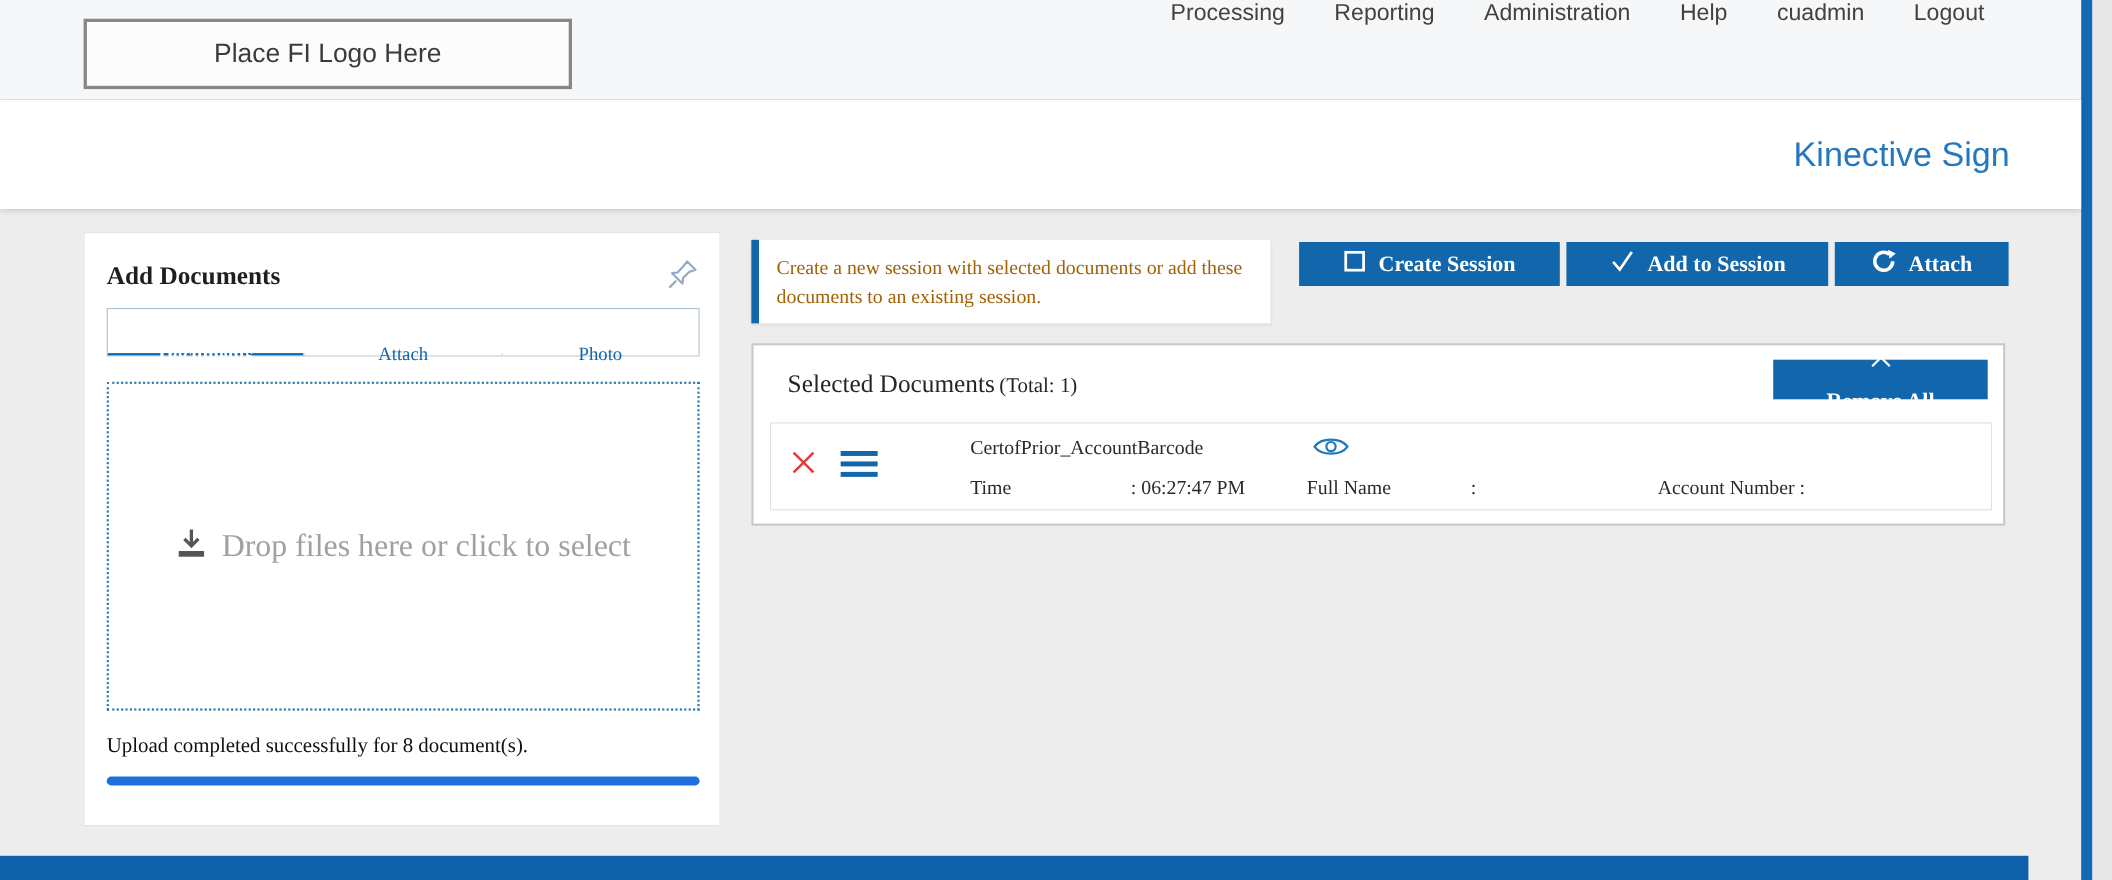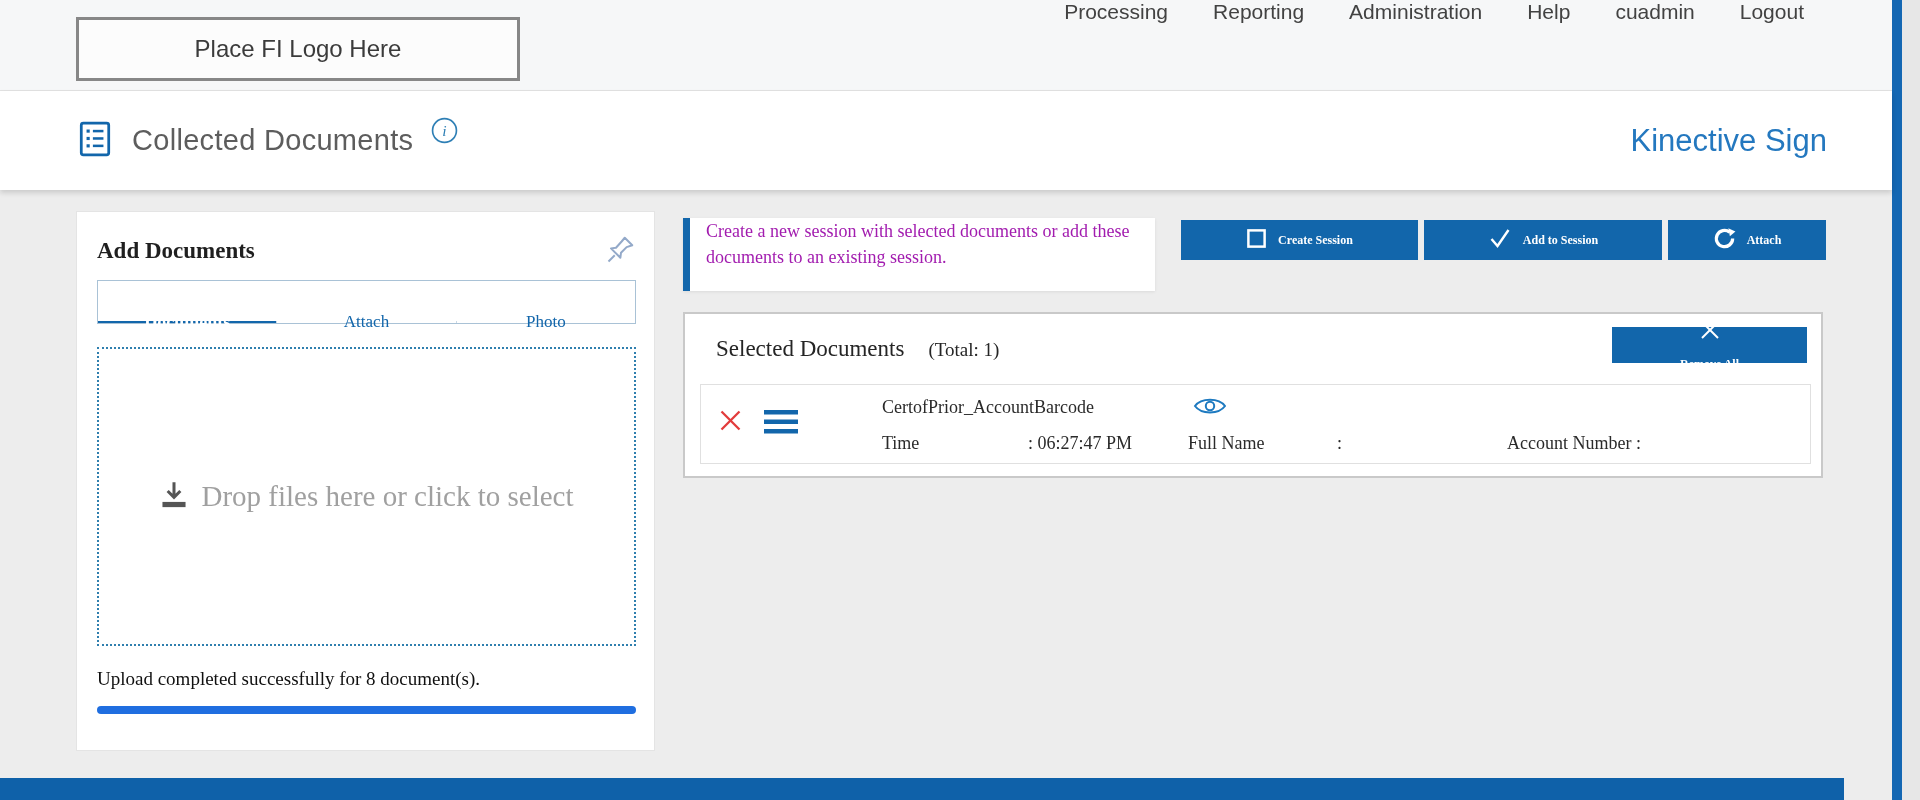--- a/index.html
+++ b/index.html
@@ -46,34 +46,34 @@
   .dropzone { position:absolute; left:20px; top:135px; width:539px; height:299px;
               border:2px dotted #2f7fae; display:flex; align-items:center; justify-content:center;
               gap:12px; cursor:pointer; }
   .dropzone-text { font-size:29px; color:#a0a0a0; }
   .upload-status { position:absolute; left:20px; top:456px; font-size:19px; color:#101010; }
   .progress { position:absolute; left:20px; top:494px; width:539px; height:8px;
               border-radius:4px; background:#1f6ee0; }
 
   
   .note { position:absolute; left:683px; top:28px; width:472px; min-height:73px;
-          background:#ffffff; border-left:7px solid #1266ab; padding:0 16px;
-          font-size:18px; color:#a21caf; line-height:1.45; box-shadow:0 1px 3px rgba(0,0,0,.08); }
+          background:#ffffff; border-left:7px solid #1266ab; padding:12px 16px;
+          font-size:18px; color:#a16207; line-height:1.45; box-shadow:0 1px 3px rgba(0,0,0,.08); }
 
   
   .actions { position:absolute; top:30px; right:66px; height:40px; display:flex; gap:6px; }
   .btn { background:#1266ab; color:#fff; border:none; cursor:pointer;
          display:flex; align-items:center; justify-content:center; gap:11px;
-         font-size:12px; font-weight:bold; font-family:inherit; height:40px; }
+         font-size:20px; font-weight:bold; font-family:inherit; height:40px; }
   .btn-create { width:237px; } .btn-add { width:238px; } .btn-refresh { width:158px; }
 
   
   .panel { position:absolute; left:683px; top:122px; width:1140px; height:166px;
            background:#ffffff; border:2px solid #c9c9c9; }
-  .panel-title-wrap { position:absolute; left:31px; top:22px; display:flex; align-items:baseline; gap:24px; }
+  .panel-title-wrap { position:absolute; left:31px; top:22px; display:flex; align-items:baseline; gap:4px; }
   .panel-title { font-size:23px; color:#252525; }
   .panel-total { font-size:19px; color:#252525; }
   .btn-remove { position:absolute; right:14px; top:13px; width:195px; height:36px;flex-direction:column; }
   .doc-row { position:absolute; left:15px; top:70px; width:1111px; height:80px;
              border:1px solid #e0e0e0; background:#fff; }
   .doc-row .x-btn { position:absolute; left:16px; top:22px; cursor:pointer; }
   .doc-row .menu-btn { position:absolute; left:63px; top:24px; cursor:pointer; }
   .doc-name { position:absolute; left:181px; top:12px; font-size:18px; color:#2a2a2a; }
   .eye-btn { position:absolute; left:492px; top:10px; cursor:pointer; }
   .meta { position:absolute; top:48px; font-size:18px; color:#2a2a2a; }
@@ -98,40 +98,20 @@
       <a>Processing</a>
       <a>Reporting</a>
       <a>Administration</a>
       <a>Help</a>
       <a>cuadmin</a>
       <a>Logout</a>
     </nav>
   </header>
 
   <div class="subheader">
-    <div class="subheader-left">
-      <span>
-        <svg viewBox="0 0 36 36" width="38" height="38">
-          <rect x="5" y="3" width="26" height="30" rx="2" fill="none" stroke="#1266ab" stroke-width="2.6"></rect>
-          <rect x="10" y="9" width="3" height="3" fill="#1266ab"></rect>
-          <line x1="16" y1="10.5" x2="26" y2="10.5" stroke="#1266ab" stroke-width="2.4"></line>
-          <rect x="10" y="16" width="3" height="3" fill="#1266ab"></rect>
-          <line x1="16" y1="17.5" x2="26" y2="17.5" stroke="#1266ab" stroke-width="2.4"></line>
-          <rect x="10" y="23" width="3" height="3" fill="#1266ab"></rect>
-          <line x1="16" y1="24.5" x2="26" y2="24.5" stroke="#1266ab" stroke-width="2.4"></line>
-        </svg>
-      </span>
-      <h1 class="page-title">Collected Documents</h1>
-      <span class="info-btn">
-        <svg viewBox="0 0 26 26" width="27" height="27">
-          <circle cx="13" cy="13" r="11.5" fill="none" stroke="#2e7fb5" stroke-width="1.6"></circle>
-          <text x="13" y="18" font-size="15" font-style="italic" font-family="serif" fill="#2e7fb5" text-anchor="middle">i</text>
-        </svg>
-      </span>
-    </div>
     <div class="brand">Kinective Sign</div>
   </div>
 
   <main class="content">
 
     <section class="card">
       <h2 class="card-title">Add Documents</h2>
       <span class="pin-btn">
         <svg viewBox="0 0 24 24" width="30" height="30">
           <path d="M15 3l6 6-4.5 1.5L12 15l-.5 4L4 11.5l4-.5L12.5 6 15 3z" fill="none" stroke="#93a9c9" stroke-width="1.6" stroke-linejoin="round"></path>

